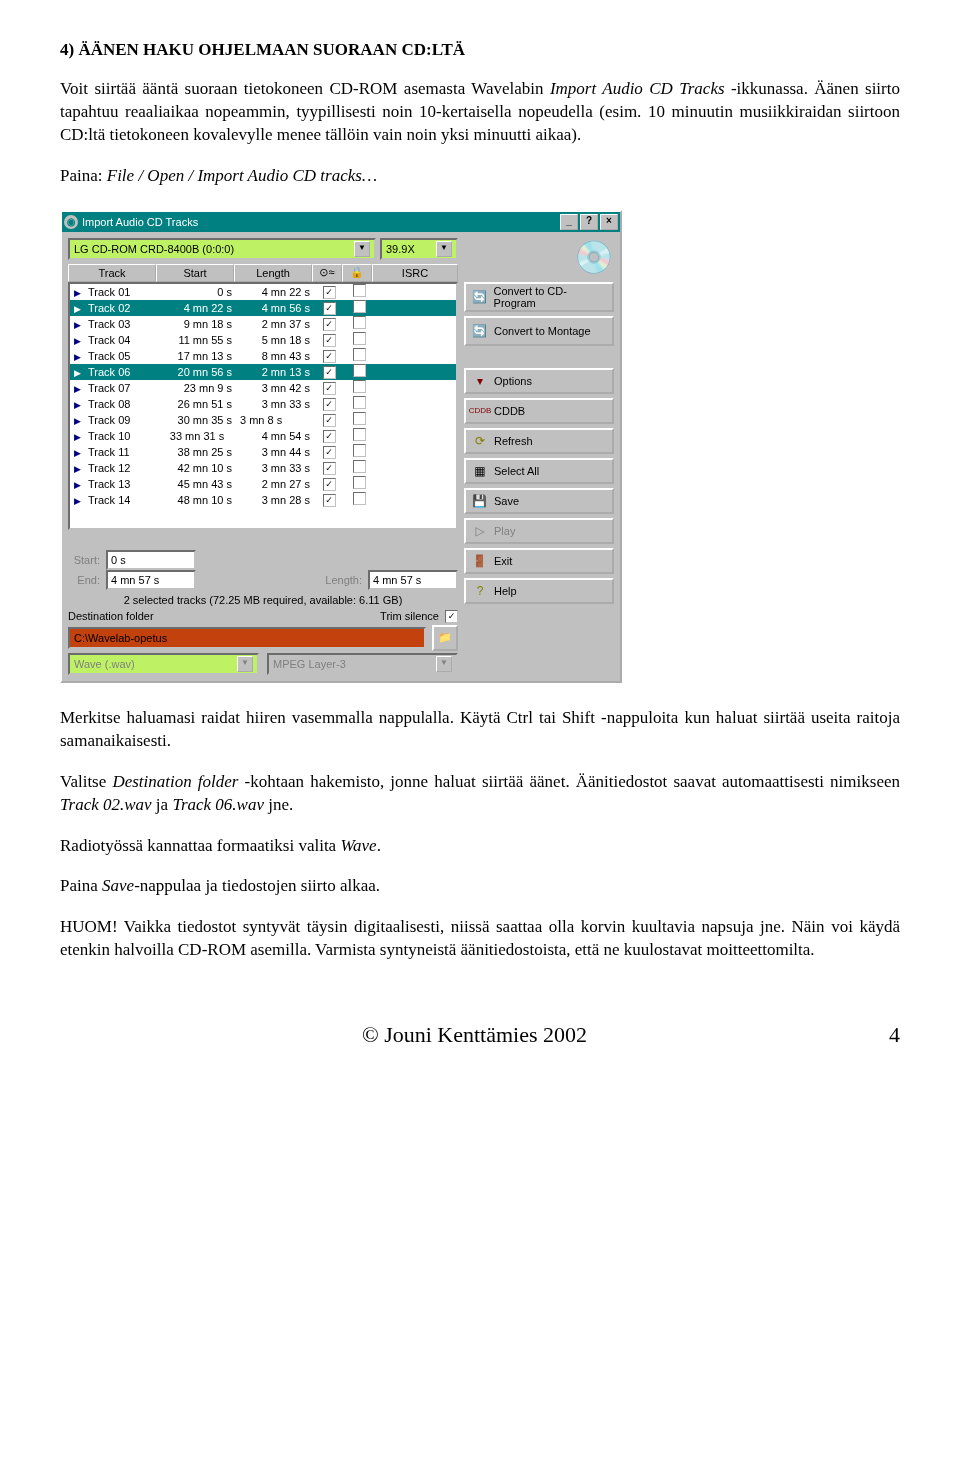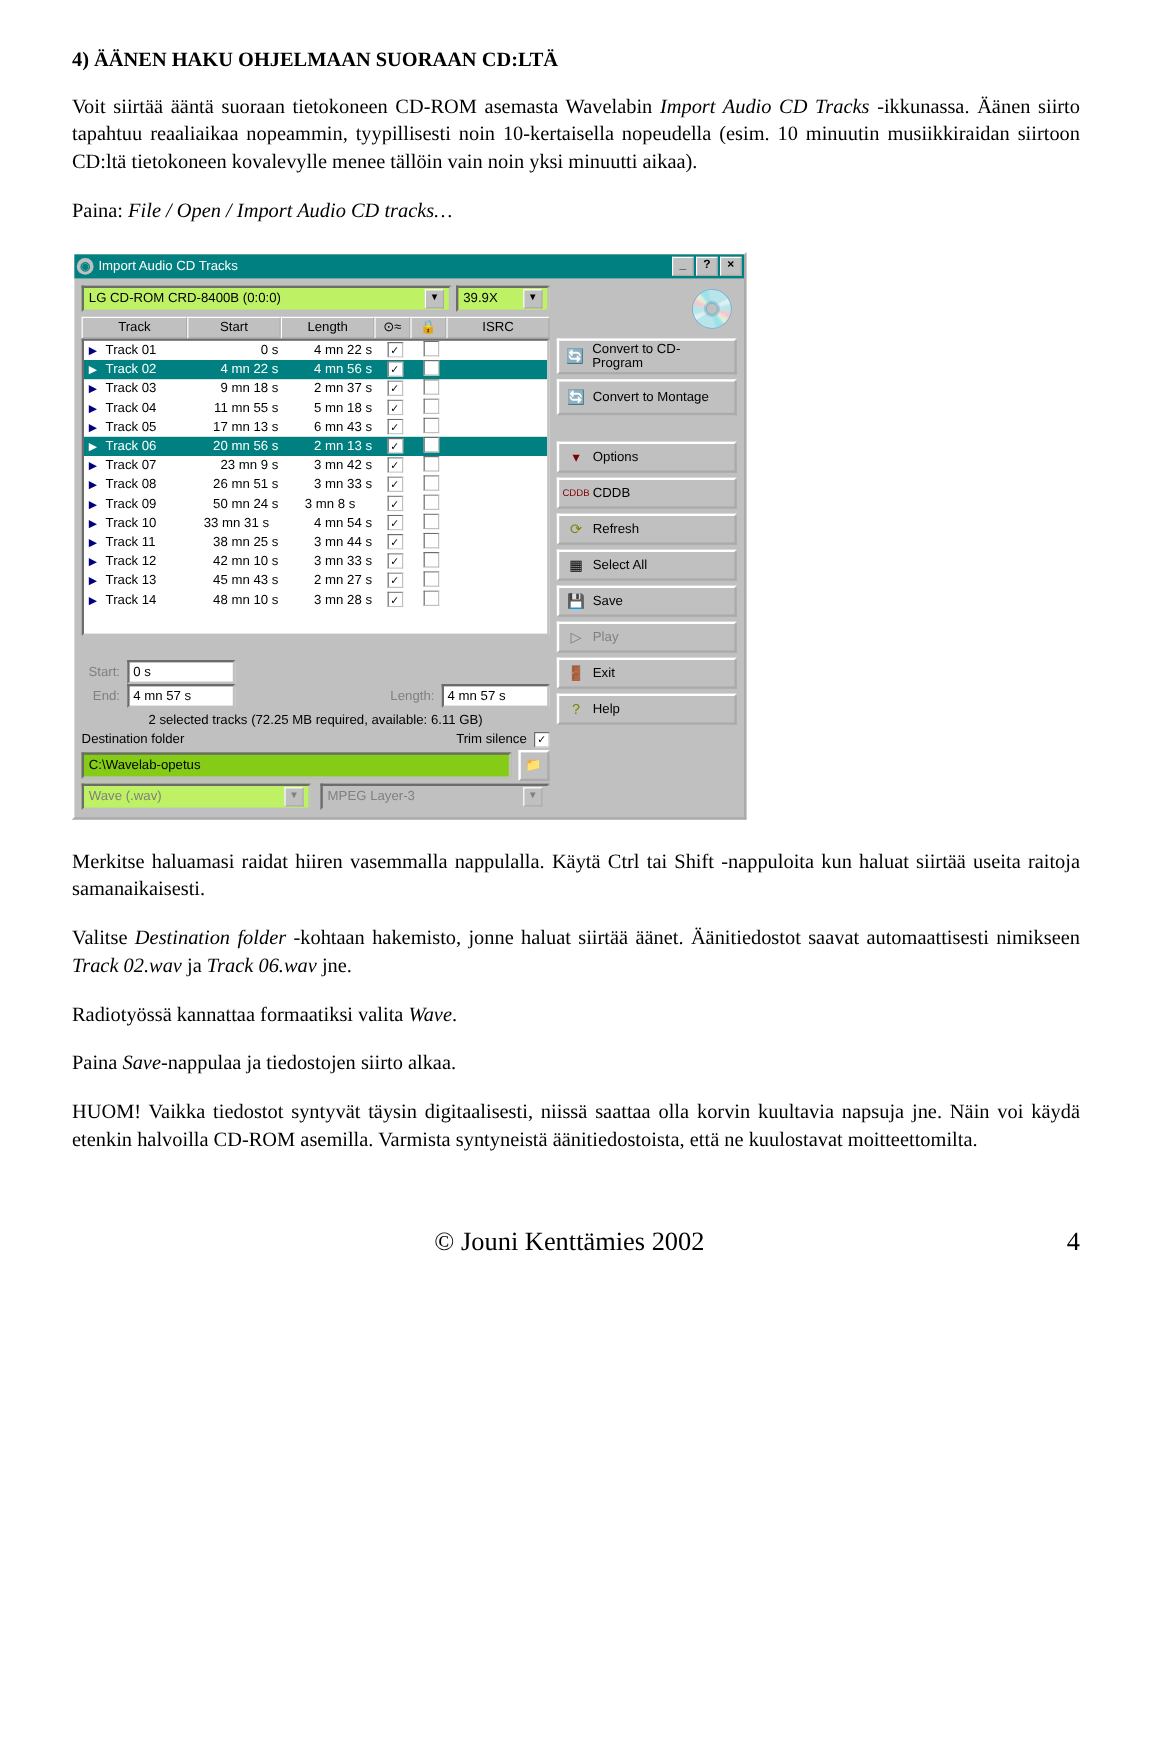--- a/index.html
+++ b/index.html
@@ -30,21 +30,21 @@
 .rbtn .ic { width:16px; height:16px; display:inline-flex; align-items:center; justify-content:center; font-size:12px; }
 .rsmall { height:22px; }
 .mainrow { display:flex; gap:6px; }
 .leftcol { flex:1; }
 .bottomfields { margin-top:20px; font-size:11px; color:#808080; }
 .fldrow { display:flex; align-items:center; gap:6px; height:20px; }
 .fldlabel { width:32px; text-align:right; }
 .fldin { background:#fff; border:2px inset #c0c0c0; height:16px; flex:0 0 80px; padding:0 3px; display:flex; align-items:center; color:#000; }
 .statusline { text-align:center; color:#000; margin:4px 0; }
 .destline { color:#000; display:flex; align-items:center; gap:6px; margin:2px 0; }
-.destline .long { flex:1; background:#84cc16; border:2px inset #c0c0c0; height:18px; display:flex; align-items:center; padding:0 4px; }
+.destline .long { flex:1; background:#c2410c; border:2px inset #c0c0c0; height:18px; display:flex; align-items:center; padding:0 4px; }
 .fmt { display:flex; gap:8px; margin-top:2px; }
 .fmt .dd { flex:1; }
 .footer { display:flex; justify-content:space-between; font-size:22px; margin-top:60px; }
 .cdicon { width:40px; height:40px; }
 </style>
 </head>
 <body>
 
 <h2>4) ÄÄNEN HAKU OHJELMAAN SUORAAN CD:LTÄ</h2>
 
@@ -116,21 +116,21 @@
               <span class="tcell" style="width:74px">Track 04</span>
               <span class="tcell" style="width:78px;text-align:right">11 mn 55 s</span>
               <span class="tcell" style="width:78px;text-align:right">5 mn 18 s</span>
               <span class="tcell" style="width:30px;text-align:center"><span class="cb">✓</span></span>
               <span class="tcell" style="width:30px;text-align:center"><span class="cb"></span></span>
             </div>
             <div class="trow">
               <span class="tcell" style="width:14px"><span class="playicon">▶</span></span>
               <span class="tcell" style="width:74px">Track 05</span>
               <span class="tcell" style="width:78px;text-align:right">17 mn 13 s</span>
-              <span class="tcell" style="width:78px;text-align:right">6 mn 43 s</span>
+              <span class="tcell" style="width:78px;text-align:right">8 mn 43 s</span>
               <span class="tcell" style="width:30px;text-align:center"><span class="cb">✓</span></span>
               <span class="tcell" style="width:30px;text-align:center"><span class="cb"></span></span>
             </div>
             <div class="trow sel">
               <span class="tcell" style="width:14px"><span class="playicon">▶</span></span>
               <span class="tcell" style="width:74px">Track 06</span>
               <span class="tcell" style="width:78px;text-align:right">20 mn 56 s</span>
               <span class="tcell" style="width:78px;text-align:right">2 mn 13 s</span>
               <span class="tcell" style="width:30px;text-align:center"><span class="cb">✓</span></span>
               <span class="tcell" style="width:30px;text-align:center"><span class="cb"></span></span>
@@ -147,22 +147,22 @@
               <span class="tcell" style="width:14px"><span class="playicon">▶</span></span>
               <span class="tcell" style="width:74px">Track 08</span>
               <span class="tcell" style="width:78px;text-align:right">26 mn 51 s</span>
               <span class="tcell" style="width:78px;text-align:right">3 mn 33 s</span>
               <span class="tcell" style="width:30px;text-align:center"><span class="cb">✓</span></span>
               <span class="tcell" style="width:30px;text-align:center"><span class="cb"></span></span>
             </div>
             <div class="trow">
               <span class="tcell" style="width:14px"><span class="playicon">▶</span></span>
               <span class="tcell" style="width:74px">Track 09</span>
-              <span class="tcell" style="width:78px;text-align:right">50 mn 24 s</span>
-              <span class="tcell" style="width:78px;text-align:center">3 mn 8 s</span>
+              <span class="tcell" style="width:78px;text-align:right">30 mn 35 s</span>
+              <span class="tcell" style="width:78px;text-align:left">3 mn 8 s</span>
               <span class="tcell" style="width:30px;text-align:center"><span class="cb">✓</span></span>
               <span class="tcell" style="width:30px;text-align:center"><span class="cb"></span></span>
             </div>
             <div class="trow">
               <span class="tcell" style="width:14px"><span class="playicon">▶</span></span>
               <span class="tcell" style="width:74px">Track 10</span>
               <span class="tcell" style="width:78px;text-align:center">33 mn 31 s</span>
               <span class="tcell" style="width:78px;text-align:right">4 mn 54 s</span>
               <span class="tcell" style="width:30px;text-align:center"><span class="cb">✓</span></span>
               <span class="tcell" style="width:30px;text-align:center"><span class="cb"></span></span>

